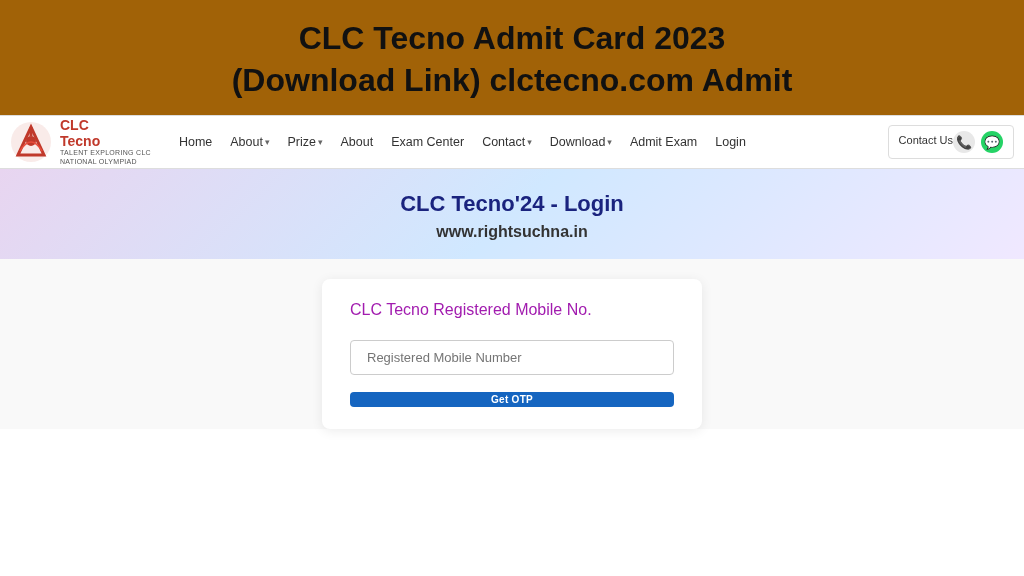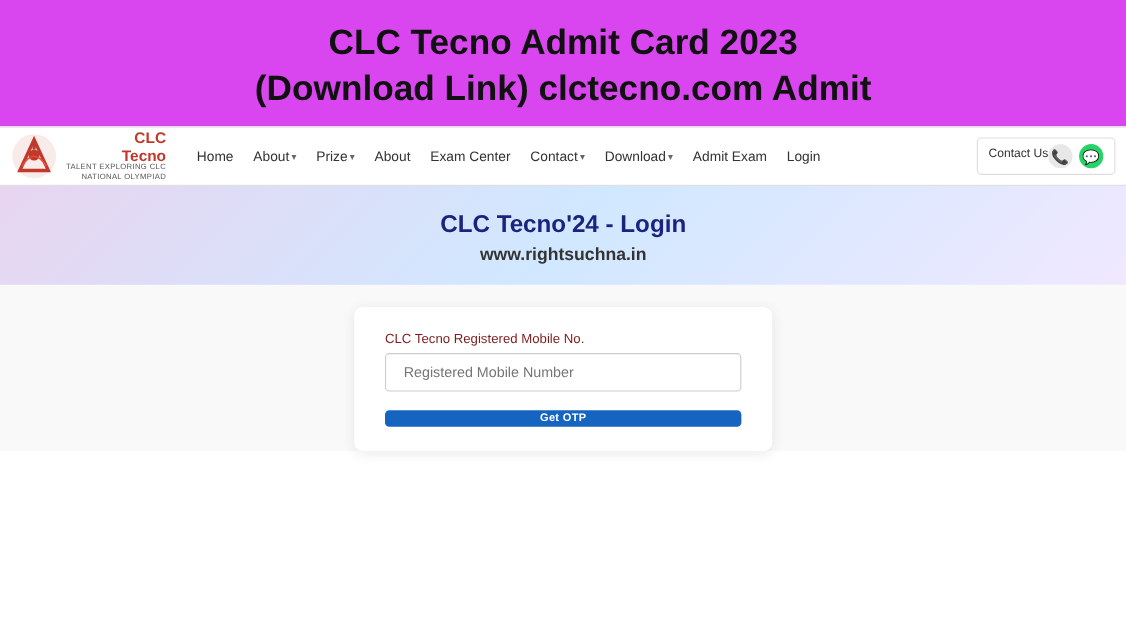--- a/index.html
+++ b/index.html
@@ -6,21 +6,21 @@
     body {
       font-family: Arial, sans-serif;
       background: #fff;
       width: 1024px;
       height: 576px;
       overflow: hidden;
     }
 
     
     .page-title-section {
-      background: #d946ef;
+      background: #a16207;
       text-align: center;
       padding: 18px 80px 14px;
     }
     .page-title-section h1 {
       font-size: 32px;
       font-weight: 900;
       line-height: 1.3;
       color: #111;
     }
 
@@ -34,21 +34,20 @@
       padding: 0 10px;
       height: 54px;
       position: relative;
     }
 
     .navbar-logo {
       display: flex;
       align-items: center;
       margin-right: 20px;
       min-width: 140px;
-      text-align: right;
     }
 
     .logo-icon {
       width: 42px;
       height: 42px;
       margin-right: 8px;
       flex-shrink: 0;
     }
 
     .logo-text {
@@ -164,23 +163,23 @@
 
     .login-card {
       background: #fff;
       border-radius: 8px;
       padding: 22px 28px 22px;
       width: 380px;
       box-shadow: 0 2px 12px rgba(0,0,0,0.08);
     }
 
     .form-label {
-      font-size: 12px;
-      color: #7f1d1d;
-      margin-bottom: 6px;
+      font-size: 16px;
+      color: #a21caf;
+      margin-bottom: 21px;
       display: block;
     }
 
     .form-input {
       width: 100%;
       border: 1px solid #ccc;
       border-radius: 4px;
       padding: 9px 16px;
       font-size: 13px;
       color: #999;

